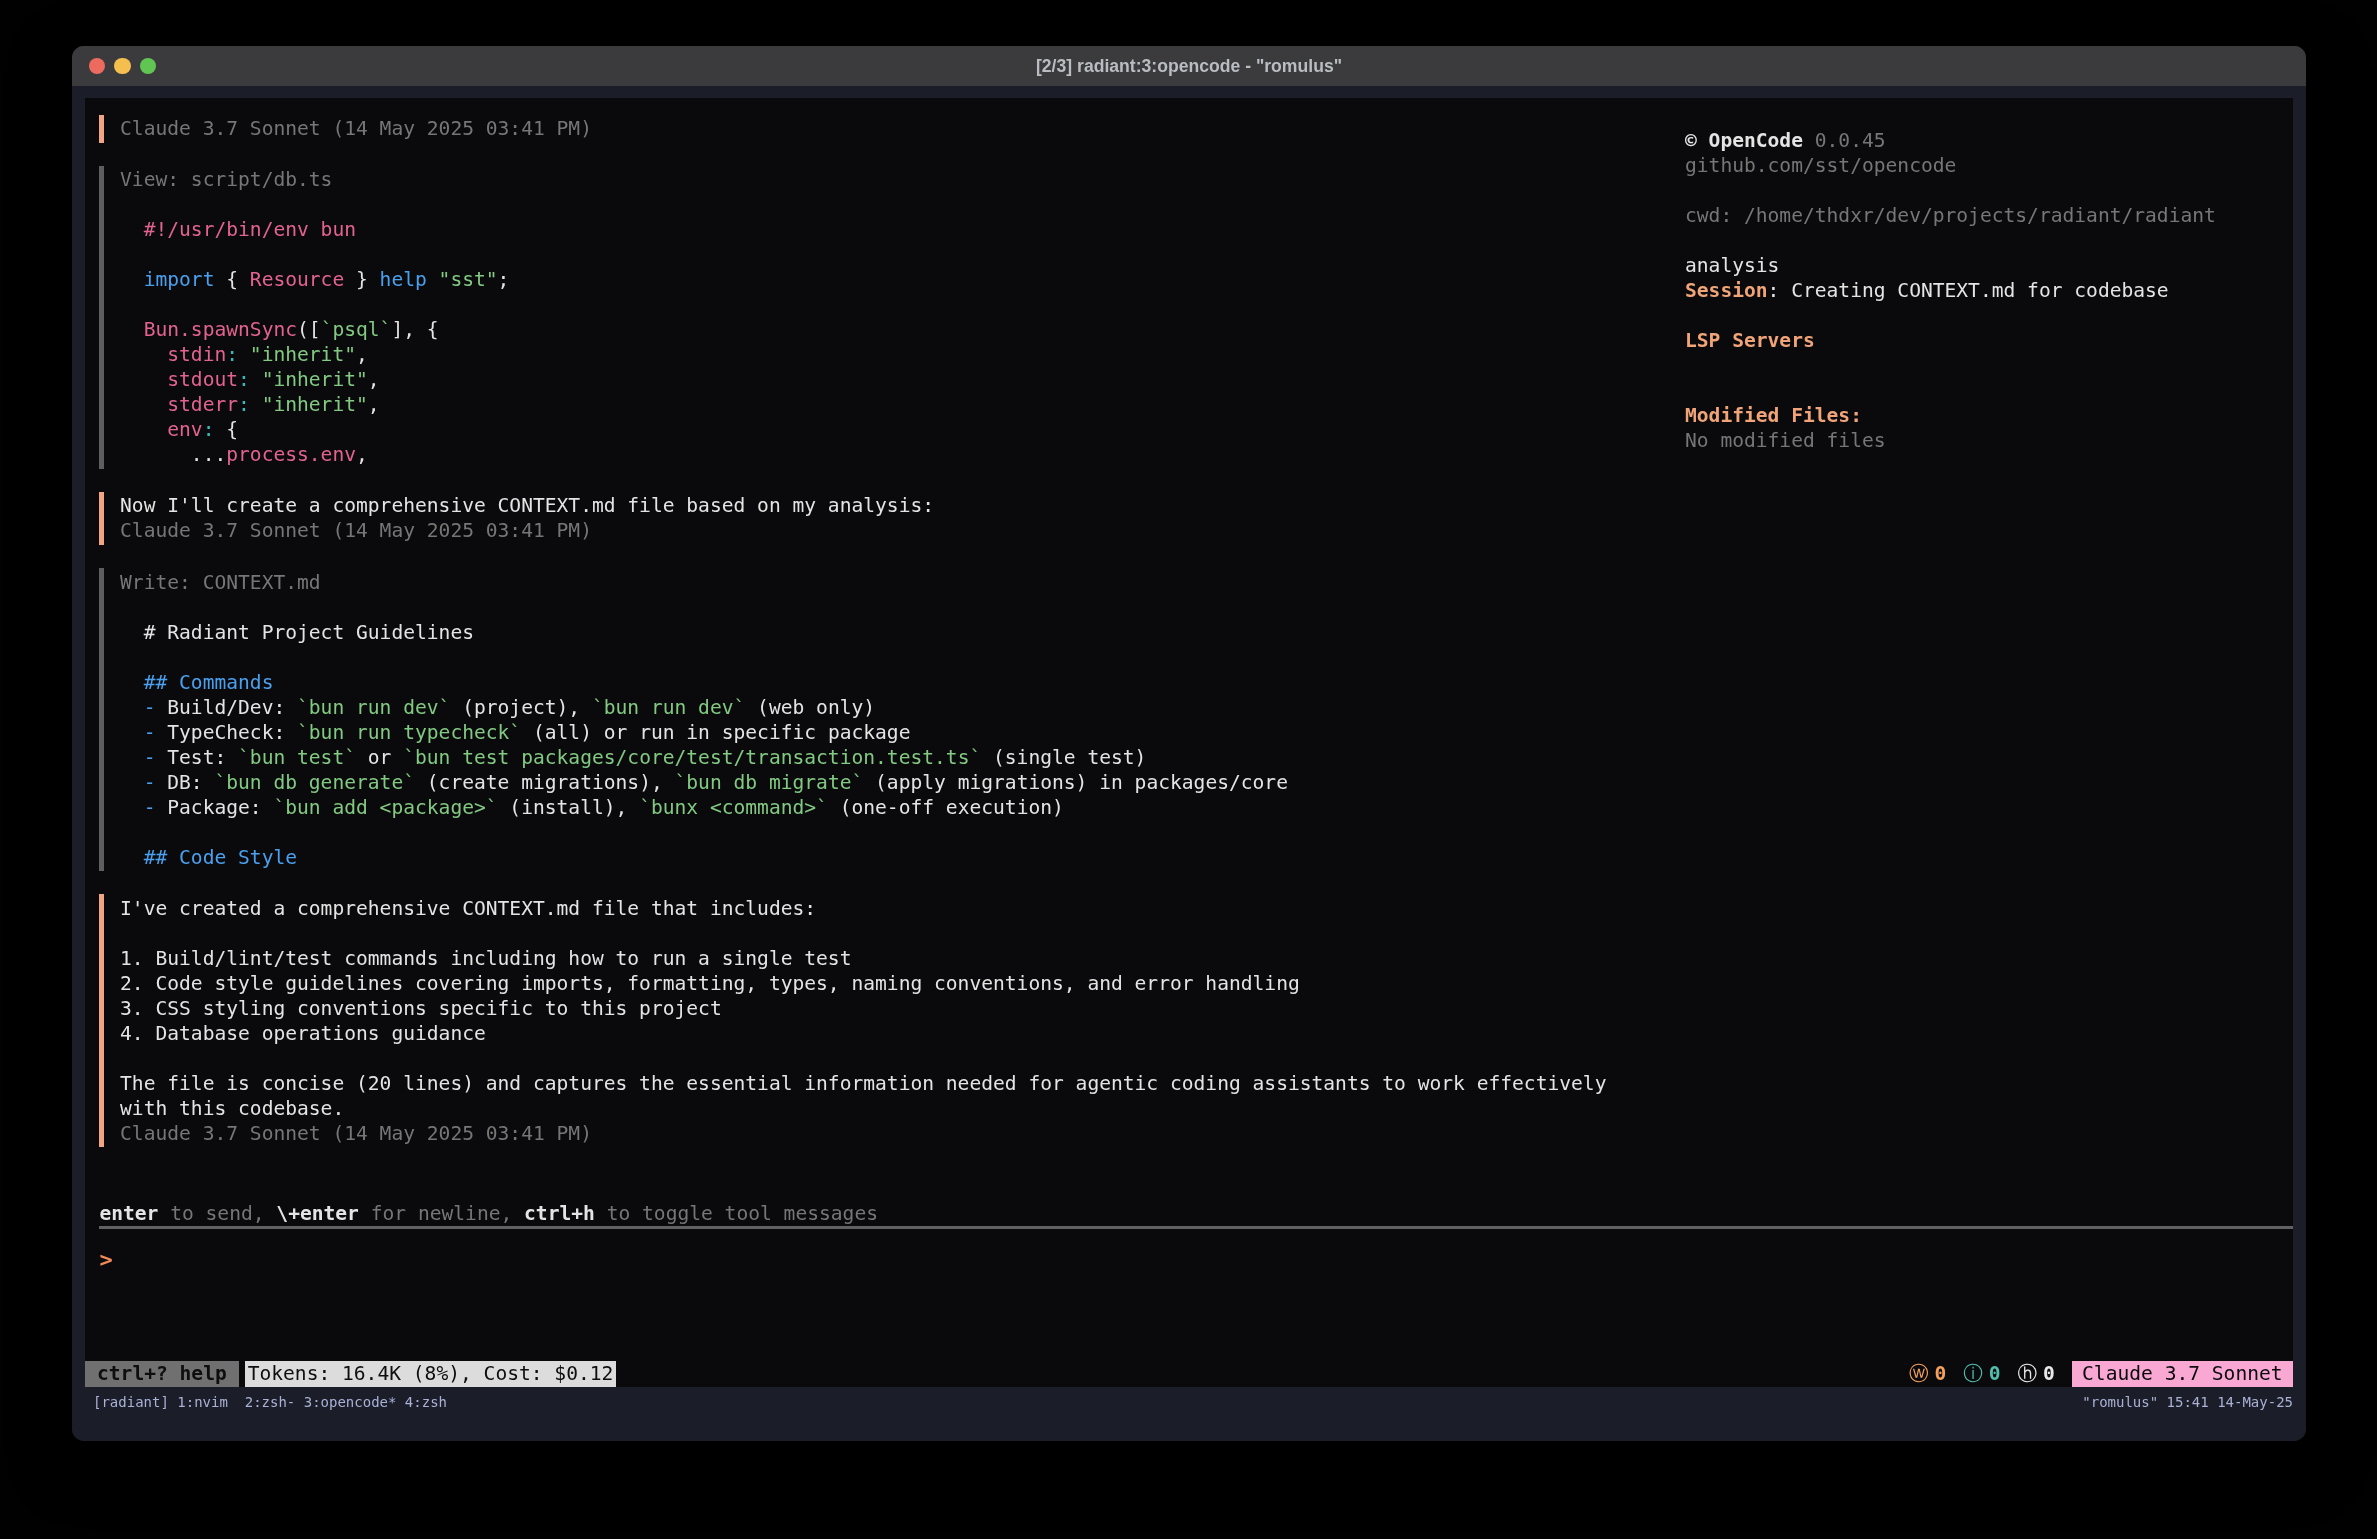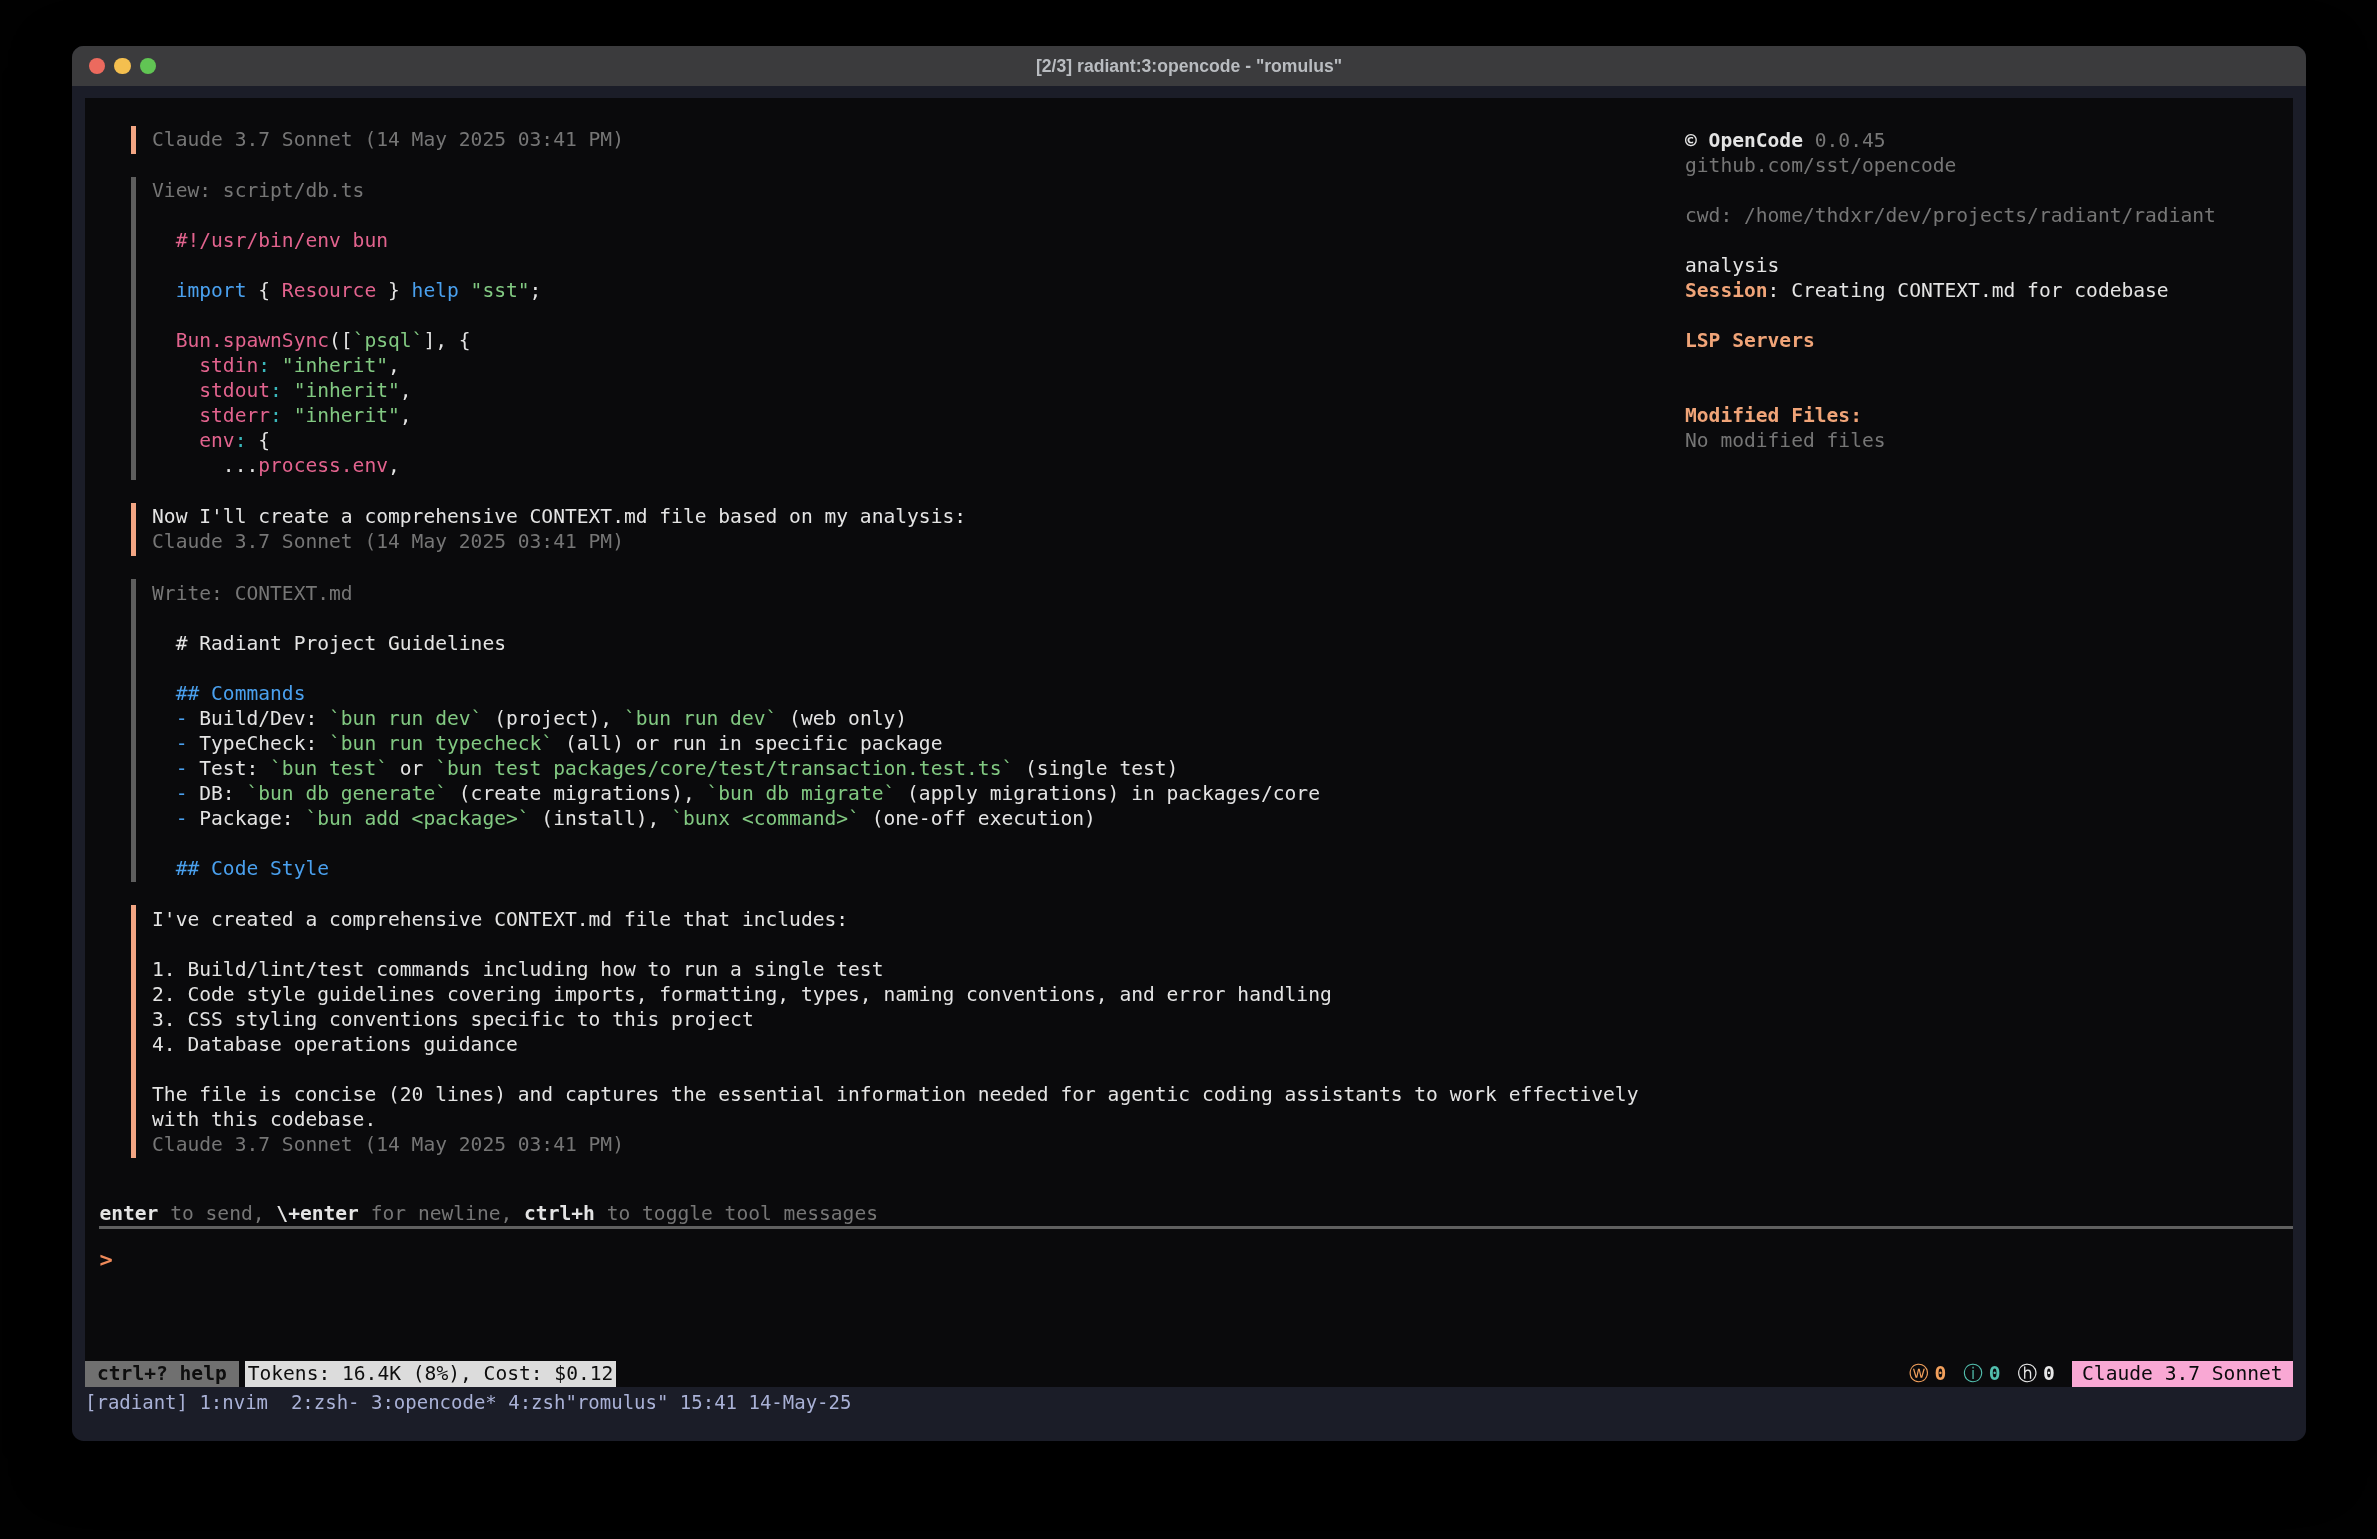--- a/index.html
+++ b/index.html
@@ -28,21 +28,21 @@
     font-size:17.6px; color:#b9bcc0; pointer-events:none;
   }
 
   
   .terminal {
     position:absolute; left:13px; top:52px; width:2208px; height:1289px;
     background:#0a0a0c;
   }
 
   
-  .conversation { position:absolute; left:14.4px; top:28px; width:1592px;margin-left:32px; }
+  .conversation { position:absolute; left:14.4px; top:17px; width:1592px; }
   .block { border-left:5.9px solid #5e5e5e; padding:1.3px 0 1.3px 15.7px; margin-bottom:23.5px; }
   .block.orange { border-left-color:#f2a583; }
   .block.gray   { border-left-color:#5e5e5e; }
   .line { height:25px; line-height:25px; font-size:19.6px; white-space:pre; }
 
   .c-w  { color:#e4e4e4; }
   .c-wb { color:#e4e4e4; font-weight:bold; }
   .c-g  { color:#767676; }
   .c-b  { color:#4aa0ee; }
   .c-p  { color:#e2638e; }
@@ -78,23 +78,23 @@
   .sb-right { display:flex; align-items:center; }
   .diags { display:flex; align-items:center; gap:6.5px; margin-right:17px; line-height:26px; }
   .diag { display:flex; align-items:center; gap:5.9px; margin-left:10.4px; font-size:19.6px; }
   .badge-model {
     background:#f9a8d4; color:#0b0b0d;
     padding:0 10.4px; line-height:26px; white-space:pre;
   }
 
   
   .tmuxbar {
-    position:absolute; left:13px; right:13px; top:1341px; height:29px;
-    display:flex; justify-content:flex-start; align-items:center;
-    font-size:19px; color:#a9b1d6; white-space:pre;
+    position:absolute; left:21px; right:13px; top:1341px; height:29px;
+    display:flex; justify-content:space-between; align-items:center;
+    font-size:14px; color:#a9b1d6; white-space:pre;
   }
 </style>
 </head>
 <body>
 
 <div class="window">
 
   <div class="titlebar">
     <div class="traffic">
       <div class="light red"></div>

